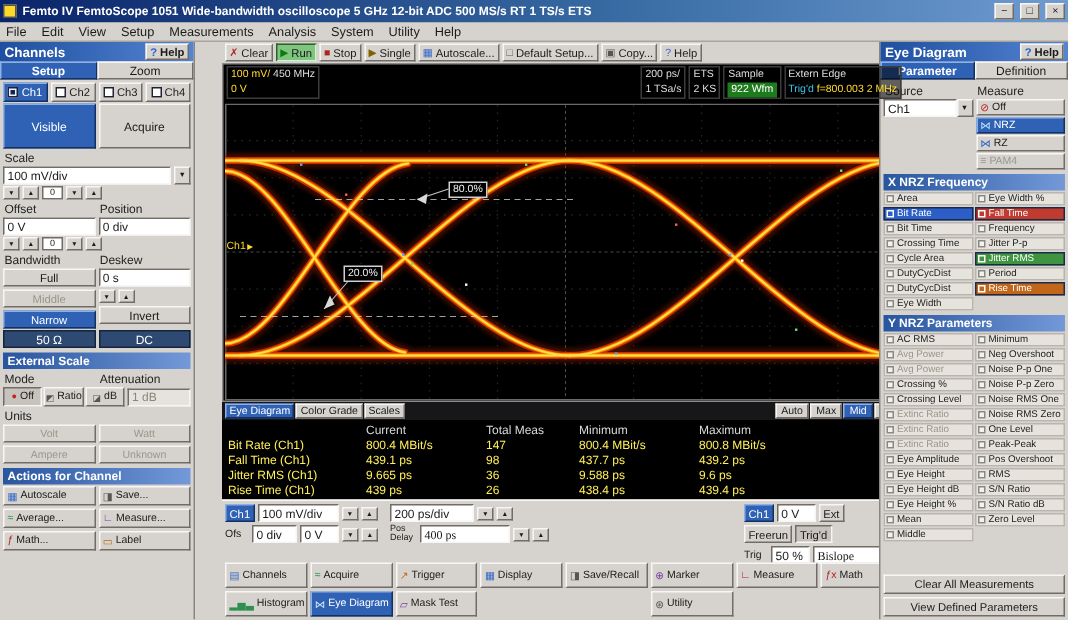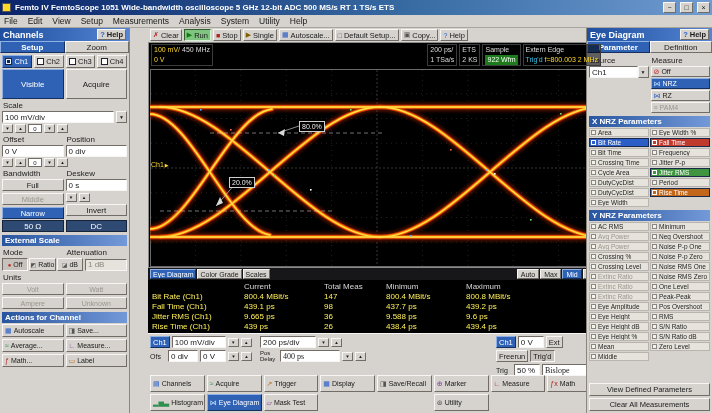--- a/index.html
+++ b/index.html
@@ -640,21 +640,21 @@
           <button class="meas-opt">
             <span class="mo-ic" style="color: rgb(43, 95, 199);">⋈</span>
             <span>RZ</span>
           </button>
           <button class="meas-opt dim">
             <span class="mo-ic" style="color: rgb(154, 150, 142);">≡</span>
             <span>PAM4</span>
           </button>
         </div>
     </div>
-    <div class="sec-header">X NRZ Parameters</div>
+    <div class="sec-header">X NRZ Frequency</div>
     <div id="x-params" class="param-grid">
         <div class="param-cell">
           <span class="p-ic"></span>
           <span>Area</span>
         </div>
         <div class="param-cell">
           <span class="p-ic"></span>
           <span>Eye Width %</span>
         </div>
         <div class="param-cell hl" style="background: rgb(43, 95, 199);">
@@ -817,17 +817,17 @@
           <span class="p-ic"></span>
           <span>Zero Level</span>
         </div>
         <div class="param-cell">
           <span class="p-ic"></span>
           <span>Middle</span>
         </div>
         <div class="param-cell empty"></div>
       </div>
     <div class="rp-bottom">
+      <button class="wide-btn">Clear All Measurements</button>
       <button class="wide-btn">View Defined Parameters</button>
-      <button class="wide-btn">Clear All Measurements</button>
     </div>
   </div>
 </div>
 
 </body></html>

